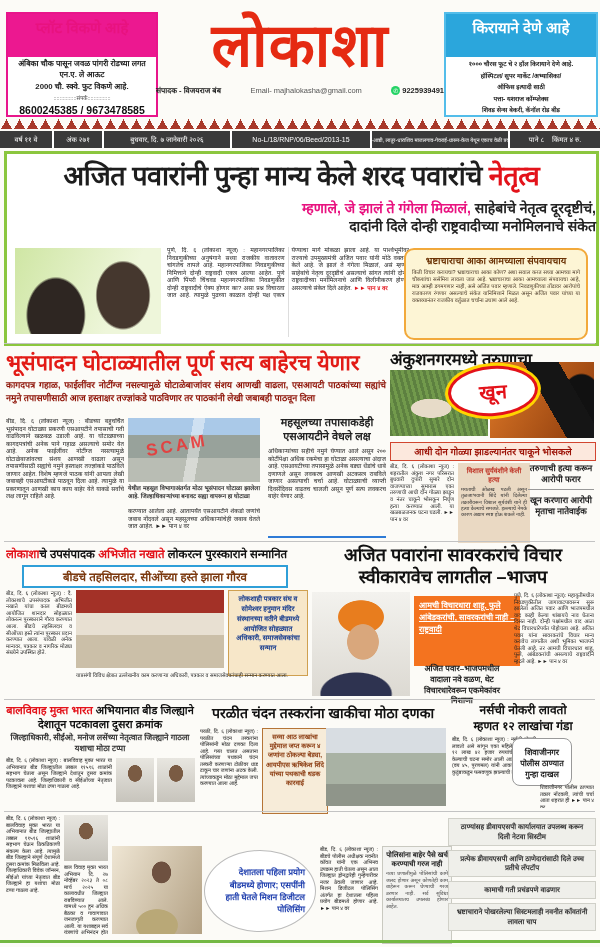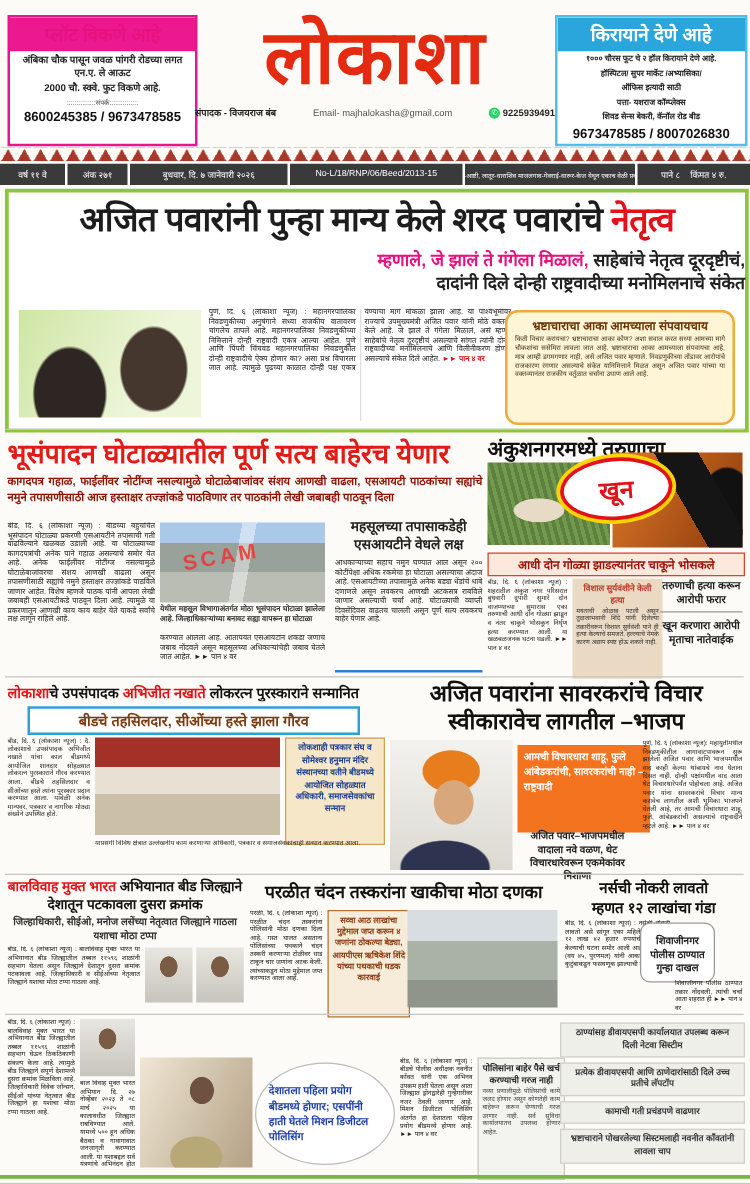--- a/index.html
+++ b/index.html
@@ -3,21 +3,21 @@
 <meta charset="utf-8">
 <style>
   html,body{margin:0;padding:0;background:#777;}
   .page{position:relative;width:600px;height:947px;background:#fcfbf7;overflow:hidden;
         font-family:"Liberation Sans","DejaVu Sans",sans-serif;color:#222;}
   .abs{position:absolute;}
   
   .adbox{background:#fff;overflow:hidden;}
   .ad-left{left:6px;top:12px;width:148px;height:101px;border:2px solid #e8158b;}
   .ad-right{left:444px;top:12px;width:150px;height:101px;border:2px solid #53bdea;}
-  .adhead{color:#fff;font-weight:800;font-size:15px;text-align:center;padding:3px 0 4px;}
+  .adhead{color:#fff;font-weight:800;font-size:15px;text-align:center;padding:3px 0 20px;}
   .adhead.pink{background:#ec1890;}
   .adhead.blue{background:#2ba6dc;}
   .adtxt{padding:2px 4px 0;font-size:7.8px;font-weight:bold;text-align:center;line-height:1.35;color:#222;}
   .adtxt.small{font-size:6.4px;line-height:1.5;}
   .dotted{font-size:5.5px;color:#444;text-align:center;margin-top:1px;}
   .adphone{font-size:10.5px;font-weight:800;text-align:center;margin-top:2px;color:#111;}
   
   .masthead{left:156px;top:16px;width:288px;text-align:center;}
   .logo{font-size:60px;line-height:1.0;font-weight:800;color:#e52a12;letter-spacing:1px;}
   .mastrow{display:flex;justify-content:space-between;align-items:center;margin-top:9px;font-size:7.5px;}
@@ -83,21 +83,21 @@
   .ph-group{background:linear-gradient(#a33127 0 30%,#e8e0d2 30% 58%,#cbbfa8 58%);}
   .award-box{left:228px;top:590px;width:74px;height:78px;background:#f7e7c9;border:1px solid #cfa050;
              font-size:6.8px;font-weight:bold;color:#1b3f8f;text-align:center;padding:3px 2px;line-height:1.45;overflow:hidden;}
   
   .bjp-h{left:312px;top:545px;width:282px;text-align:center;font-size:18px;font-weight:800;color:#111;line-height:1.2;}
   .ph-fadnavis{background:radial-gradient(60px 36px at 45% 98%,#2e3350 58%,#0000 61%),
                radial-gradient(25px 28px at 52% 48%,#d9a77c 62%,#0000 65%),
                radial-gradient(33px 24px at 50% 24%,#e87d1e 68%,#0000 71%),
                linear-gradient(#f3f2ee,#dcd9d2);}
   .bjp-box{left:414px;top:596px;width:96px;height:62px;background:#f4731f;color:#fff;font-size:8px;
-           font-weight:800;padding:4px 5px;line-height:1.5;overflow:hidden;}
+           font-weight:800;padding:4px 5px;line-height:1.5;overflow:hidden;text-decoration:underline;}
   .bjp-cap{left:414px;top:664px;width:96px;font-size:8px;font-weight:800;color:#222;text-align:center;line-height:1.35;}
   
   .child-h{left:6px;top:703px;width:188px;text-align:center;font-size:11px;font-weight:800;line-height:1.3;color:#111;}
   .child-h .red{color:#e3121a;text-align:right;}
   .child-deck{left:6px;top:733px;width:188px;text-align:center;font-size:8px;font-weight:800;color:#333;line-height:1.35;}
   .ph-portrait{background:radial-gradient(11px 13px at 50% 35%,#7a5b43 62%,#0000 66%),linear-gradient(#e8e6e0,#c7c4bc);}
   .sandal-h{left:200px;top:703px;width:246px;text-align:center;font-size:14px;font-weight:800;color:#111;
             white-space:nowrap;overflow:hidden;}
   .sandal-box{left:262px;top:728px;width:60px;height:78px;background:#f7ecd9;border:1px solid #b57436;color:#8a3a0f;
               font-weight:800;font-size:6.6px;text-align:center;padding:3px 2px;line-height:1.4;overflow:hidden;}
@@ -105,21 +105,21 @@
   .nurse-h{left:452px;top:703px;width:142px;text-align:center;font-size:12px;font-weight:800;color:#111;line-height:1.3;}
   .nurse-box{left:512px;top:738px;width:54px;height:42px;border:1.5px solid #999;border-radius:8px;font-size:8px;
              font-weight:800;text-align:center;display:flex;align-items:center;justify-content:center;padding:2px;background:#fff;}
   
   .ph-sp{background:radial-gradient(34px 26px at 50% 90%,#b9a877 60%,#0000 63%),
          radial-gradient(15px 17px at 55% 30%,#6e5140 62%,#0000 66%),
          linear-gradient(115deg,#efe6d4,#b3a184);}
   .drone-h{left:112px;top:816px;width:332px;text-align:center;white-space:nowrap;overflow:hidden;
            font-size:18px;font-weight:800;color:#161616;}
   .oval{left:204px;top:850px;width:112px;height:82px;border-radius:50%;background:#fff;border:1px solid #bbb;
-        display:flex;align-items:center;justify-content:center;text-align:left;
+        display:flex;align-items:center;justify-content:center;text-align:right;
         font-size:8.5px;font-weight:800;color:#1f3fae;line-height:1.45;padding:6px 10px;box-sizing:border-box;}
   .gbox{background:#f3f3f0;border:1px solid #c9c9c0;overflow:hidden;}
   .gbox .t{font-size:7px;font-weight:800;color:#222;text-align:center;}
   .gbox .b{font-size:5px;line-height:1.3;text-align:justify;color:#444;margin-top:2px;}
   .bullets{left:448px;top:818px;width:148px;display:flex;flex-direction:column;gap:4px;}
   .bullet{background:#efefea;border:1px solid #d0d0c8;padding:3px 5px;font-size:7px;font-weight:800;
           color:#333;line-height:1.4;text-align:center;}
 </style>
 </head>
 <body>

